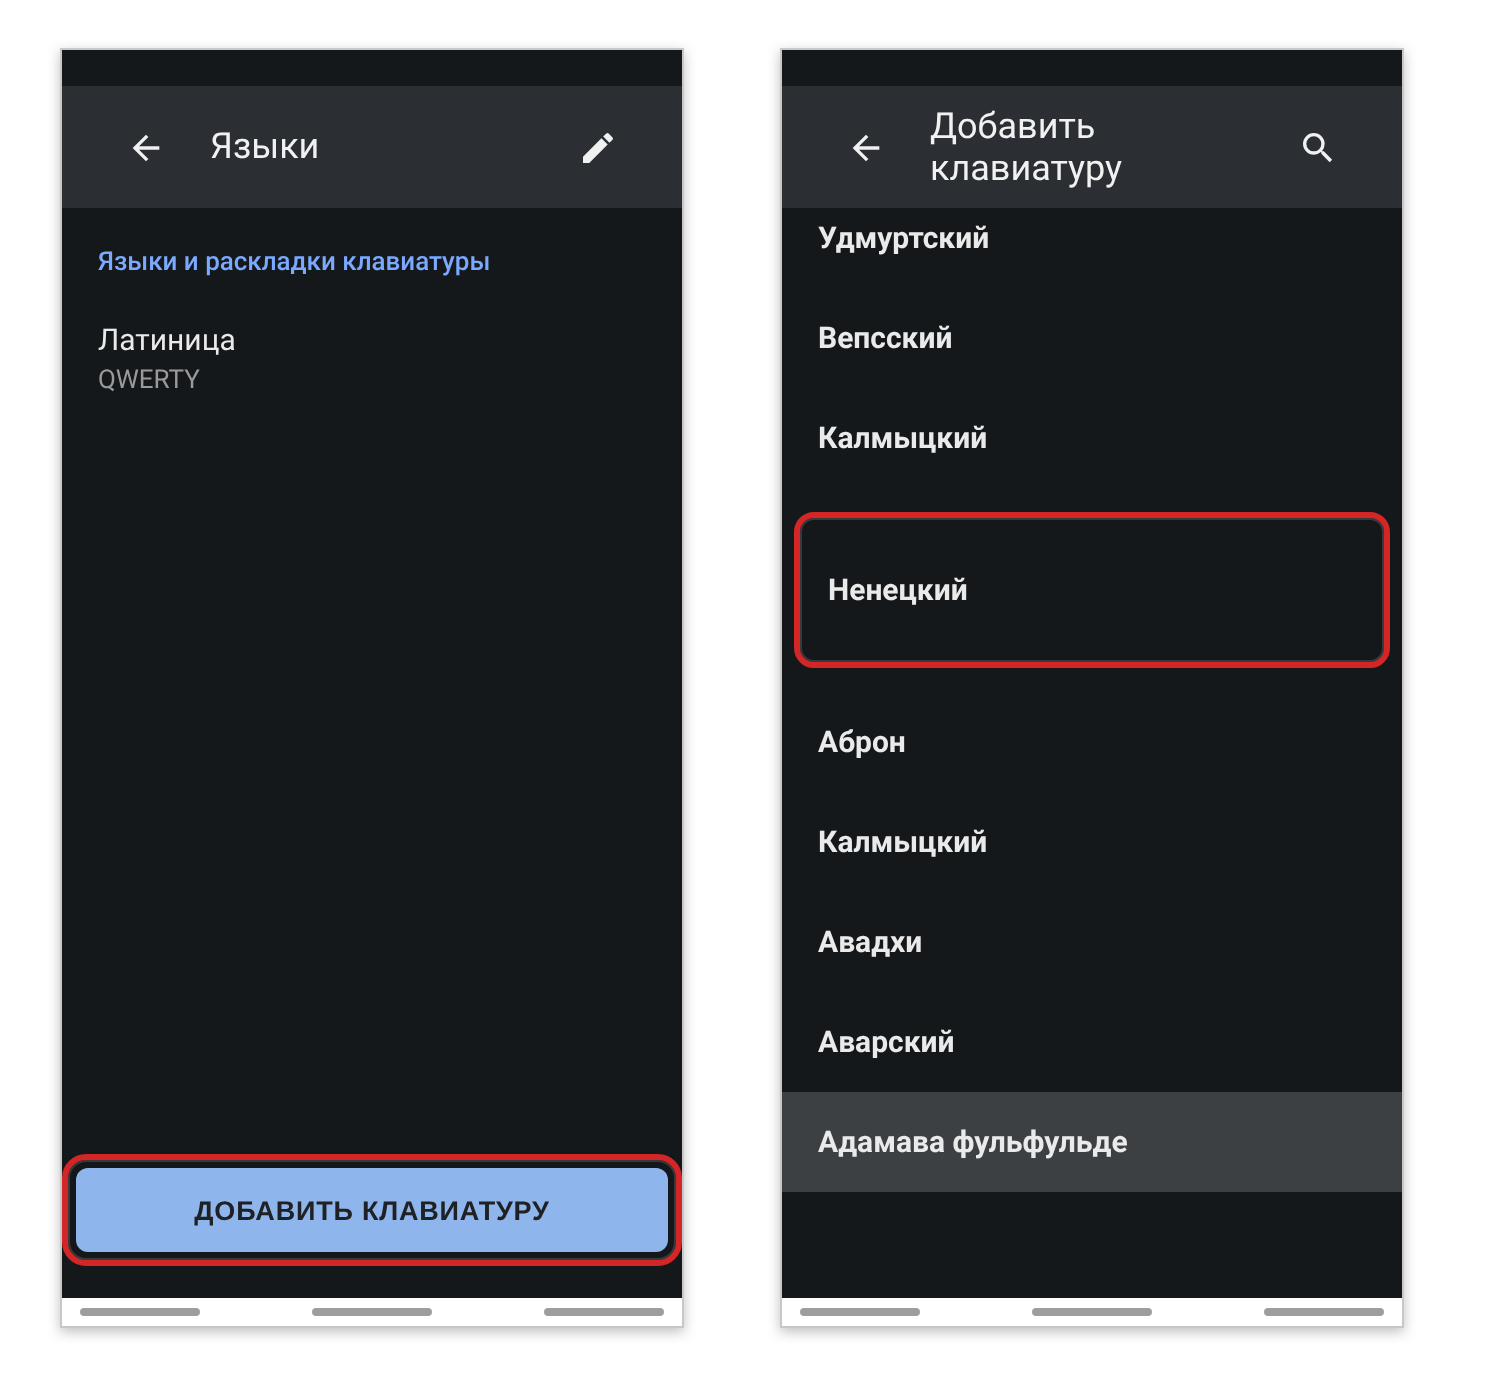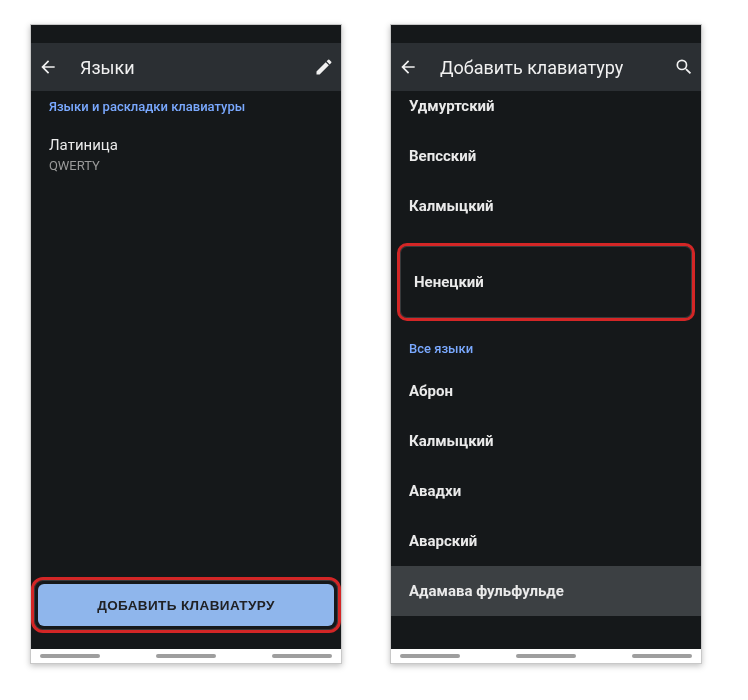--- a/index.html
+++ b/index.html
@@ -24,25 +24,25 @@
   }
   .phone.left  { left: 30px;  top: 24px; }
   .phone.right { left: 390px; top: 24px; }
 
   .status-bar {
     height: 18px;
     background: #15181a;
   }
 
   .app-bar {
-    height: 48px;
+    height: 61px;
     background: #2b2f33;
     display: flex;
     align-items: center;
-    padding: 0 1px;
+    padding: 0 26px;
     gap: 16px;
   }
   .app-bar .title {
     flex: 1;
     font-size: 18px;
     font-weight: 400;
     color: #f1f1f1;
   }
   .icon-btn {
     width: 32px;
@@ -54,21 +54,21 @@
     cursor: pointer;
   }
   .icon-btn svg { width: 20px; height: 20px; fill: currentColor; }
 
   .content { flex: 1; overflow: hidden; position: relative; }
 
   .section-header {
     color: #7aa9ff;
     font-size: 13px;
     font-weight: 500;
-    padding: 8px 18px 10px;
+    padding: 20px 18px 10px;
   }
 
   .lang-item {
     padding: 12px 18px 14px;
   }
   .lang-item .primary {
     color: #eaeaea;
     font-size: 15px;
   }
   .lang-item .secondary {
@@ -191,21 +191,20 @@
         </svg>
     </div>
   </div>
 
   <div class="content">
     <div class="list-single trunc">Удмуртский</div>
     <div class="list-single">Вепсский</div>
     <div class="list-single">Калмыцкий</div>
     <div class="list-single highlight highlight-row">Ненецкий</div>
 
-    <div class="section-header">Все языки</div>
 
     <div class="list-single">Аброн</div>
     <div class="list-single">Калмыцкий</div>
     <div class="list-single">Авадхи</div>
     <div class="list-single">Аварский</div>
     <div class="list-single pressed">Адамава фульфульде</div>
   </div>
 
   <div class="nav-bar">
     <div class="pill"></div>

